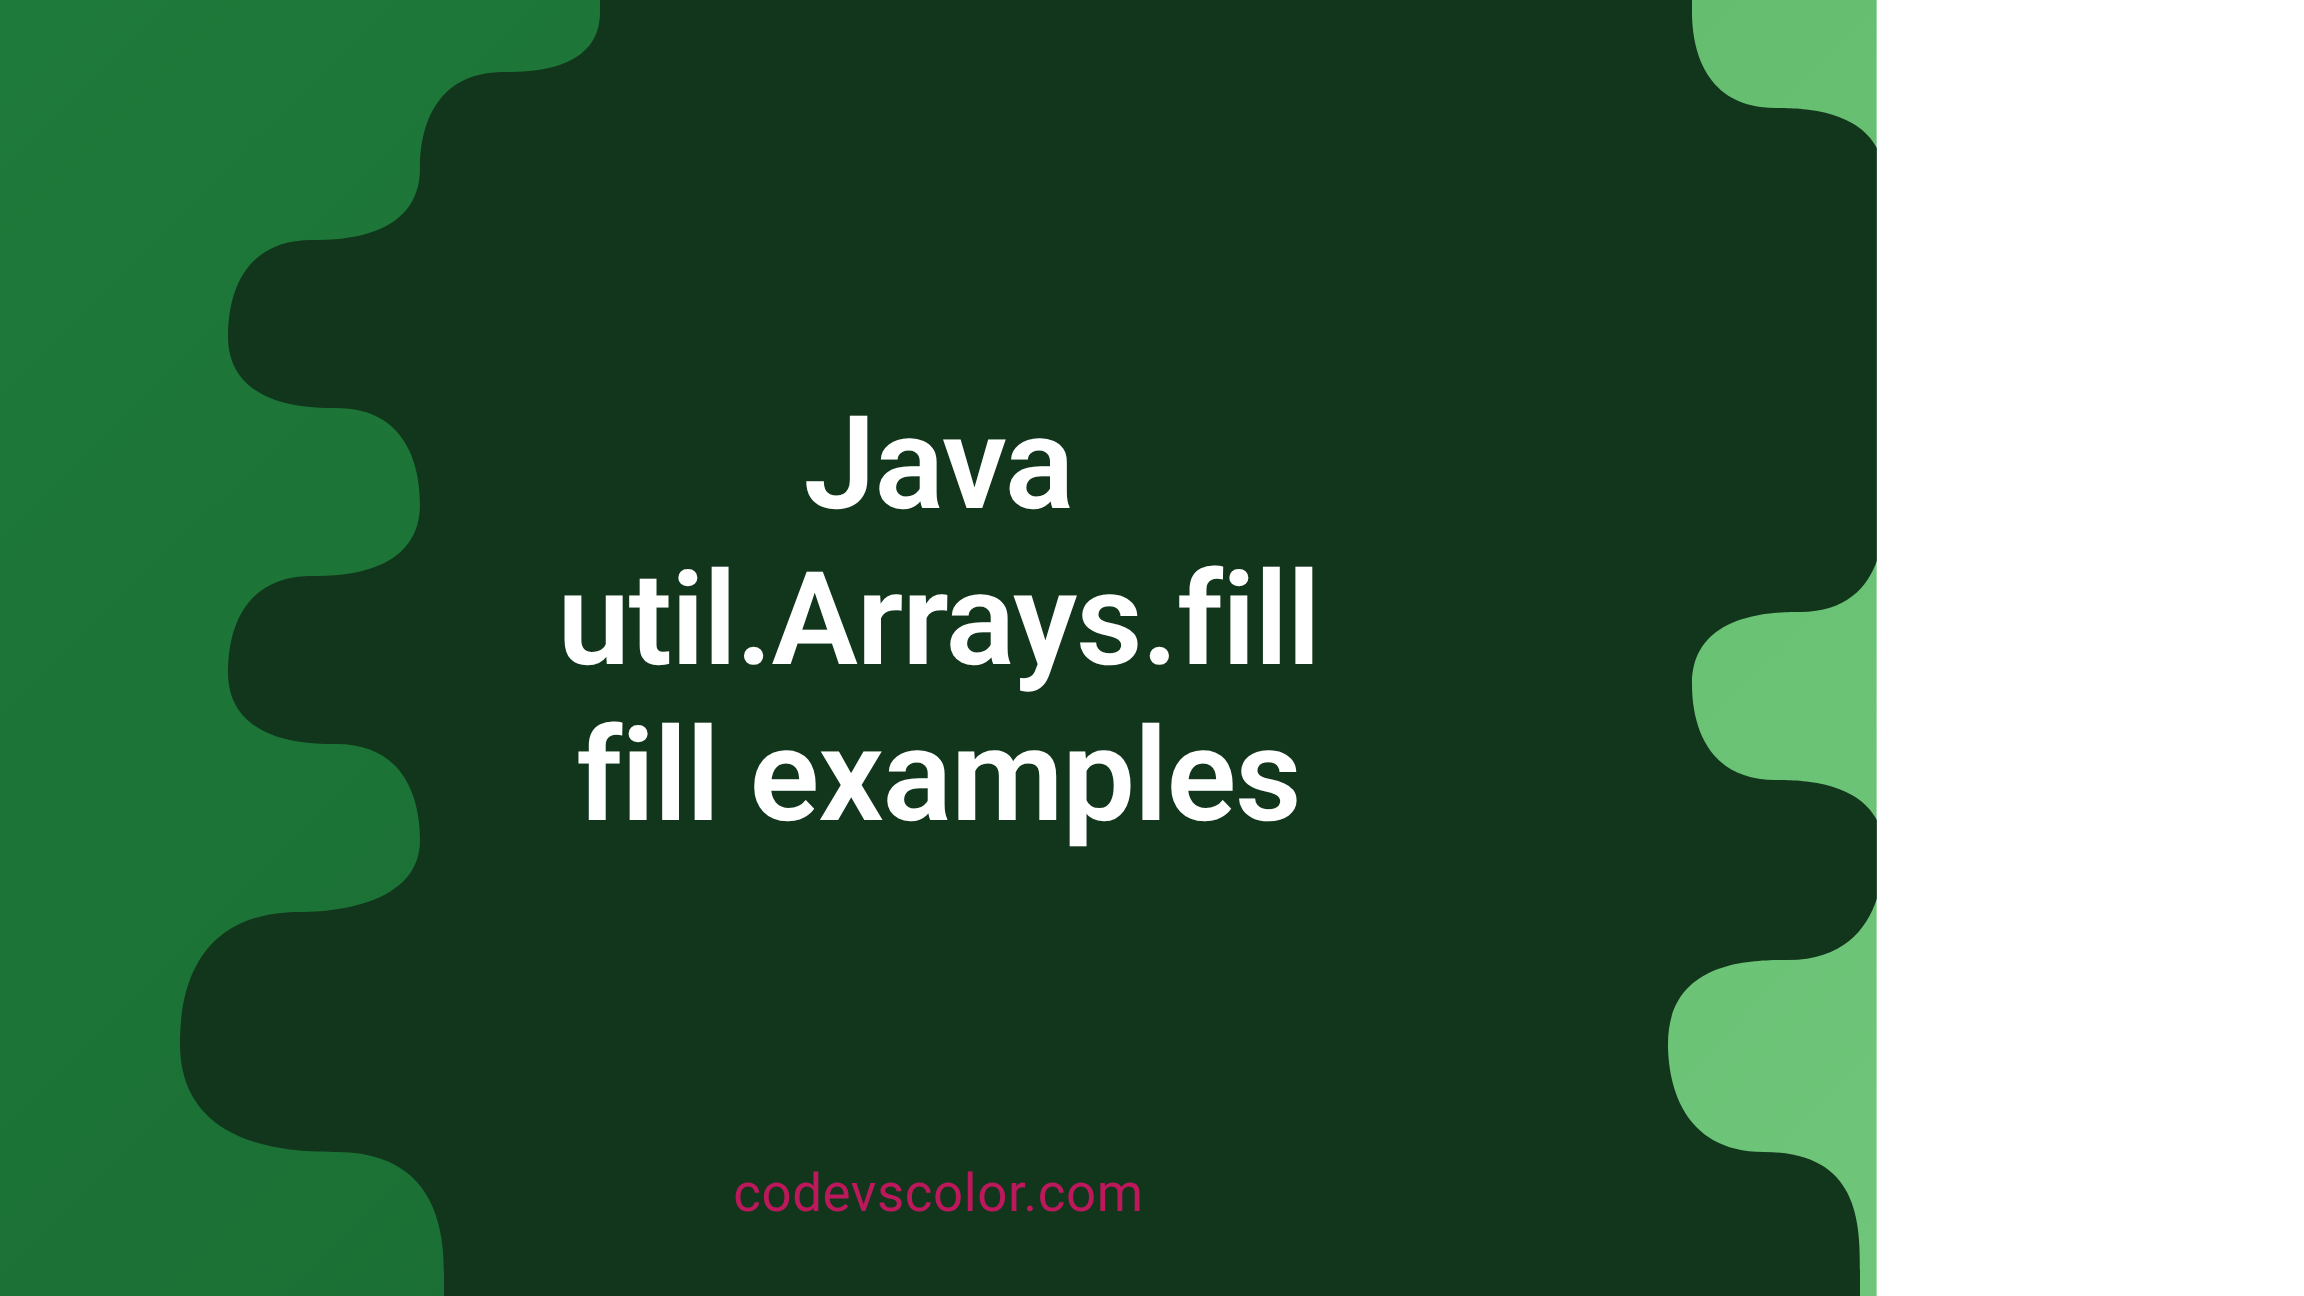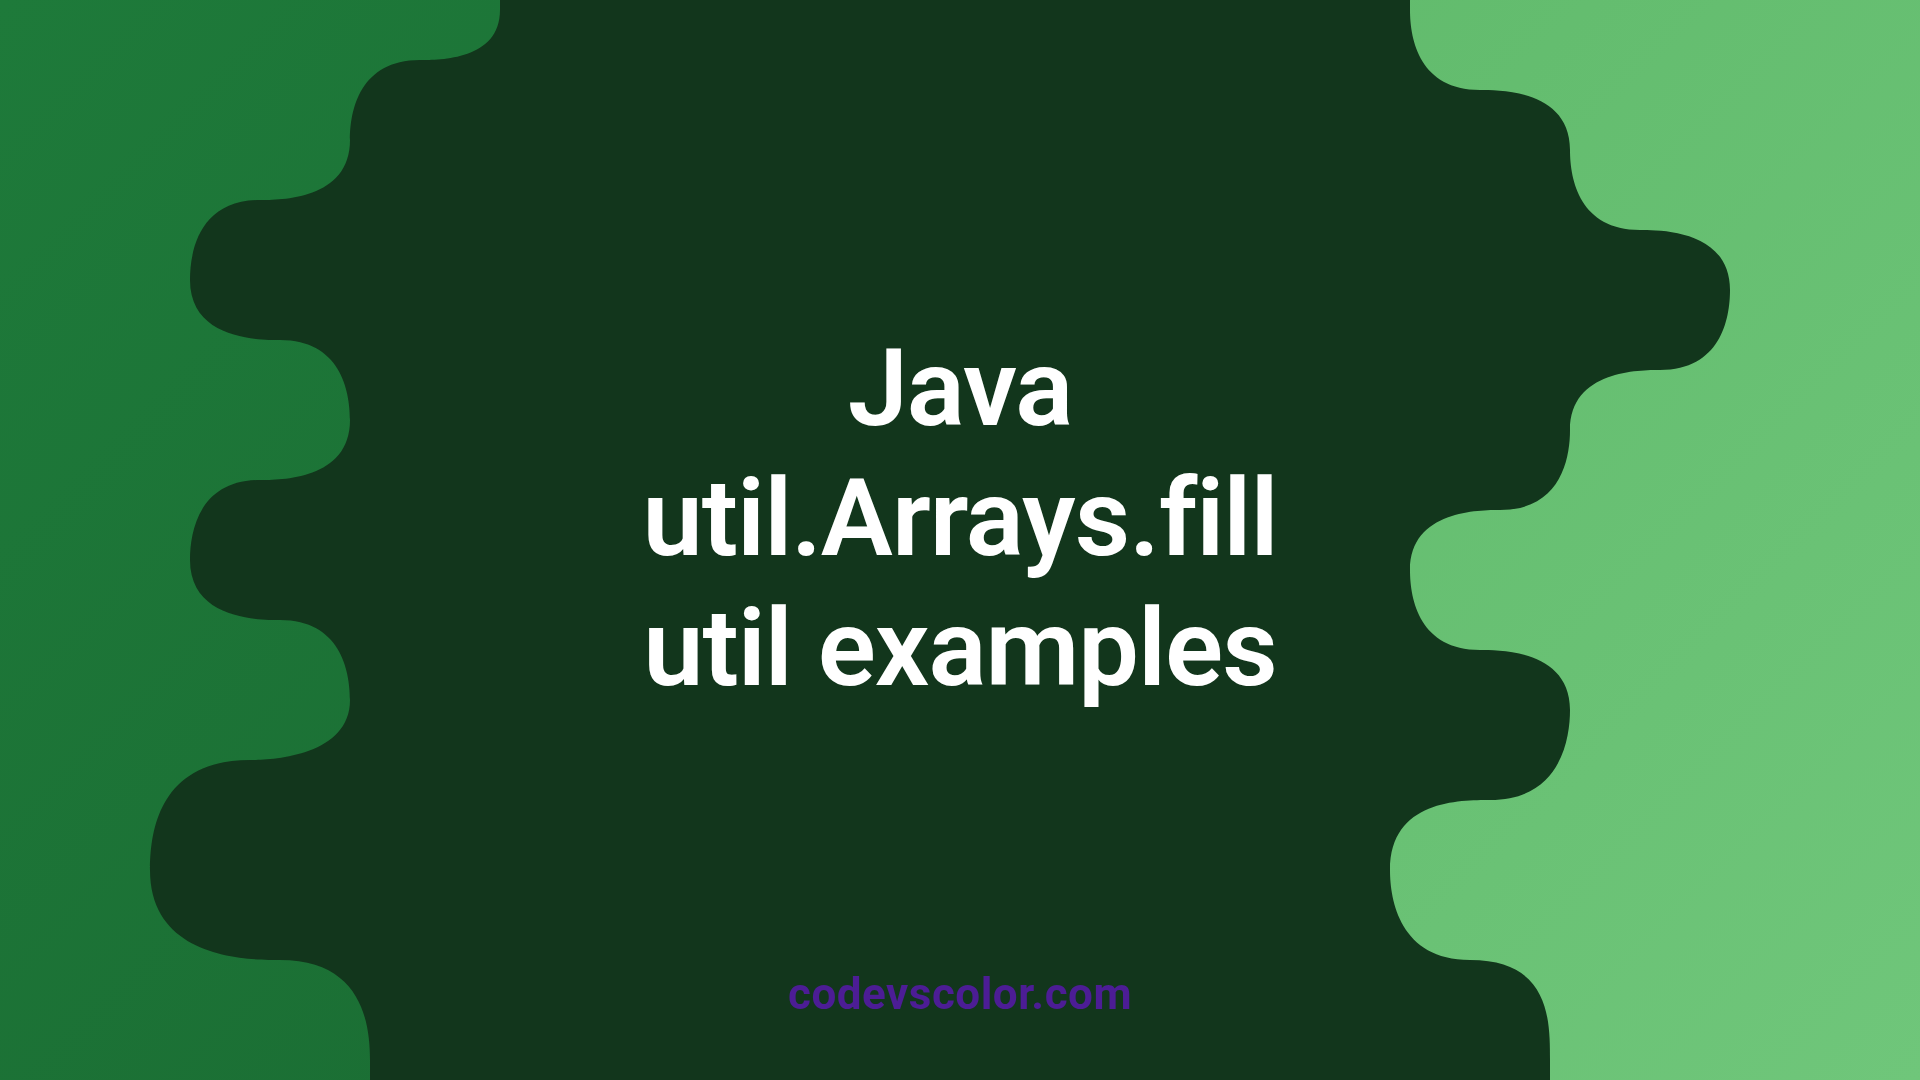--- a/index.html
+++ b/index.html
@@ -3,21 +3,21 @@
 <meta charset="utf-8">
 <style>
   * { margin: 0; padding: 0; box-sizing: border-box; }
   html, body { width: 1920px; height: 1080px; overflow: hidden; }
   body {
     font-family: -apple-system, BlinkMacSystemFont, "Segoe UI", Roboto, "Helvetica Neue", Arial, sans-serif;
     position: relative;
   }
   .canvas {
     position: relative;
-    width: 1920px;
+    width: 1564px;
     height: 1080px;
     overflow: hidden;
   }
   .bg-left {
     position: absolute;
     left: 0; top: 0;
     width: 960px; height: 1080px;
     background: linear-gradient(135deg, #1e7a3a 0%, #1a6b32 100%);
     z-index: 1;
   }
@@ -43,23 +43,23 @@
     font-size: 108px;
     letter-spacing: -1px;
     white-space: nowrap;
   }
   .brand {
     position: absolute;
     z-index: 3;
     left: 50%;
     bottom: 60px;
     transform: translateX(-50%);
-    color: #4c1d95;
+    color: #be185d;
     font-size: 44px;
-    font-weight: 700;
+    font-weight: 400;
     letter-spacing: 0.5px;
   }
   svg.blob-shape {
     position: absolute;
     z-index: 2;
     top: 0; left: 0;
     width: 1920px;
     height: 1080px;
   }
 </style>
@@ -106,17 +106,17 @@
       C 1570 90 1500 90 1480 90
       C 1420 90 1410 40 1410 10
       L 1410 -60
       Z
     "></path>
   </svg>
 
   <div class="title-wrap">
     <div class="line">Java</div>
     <div class="line">util.Arrays.fill</div>
-    <div class="line">util examples</div>
+    <div class="line">fill examples</div>
   </div>
 
   <div class="brand">codevscolor.com</div>
 </div>
 
 </body></html>

